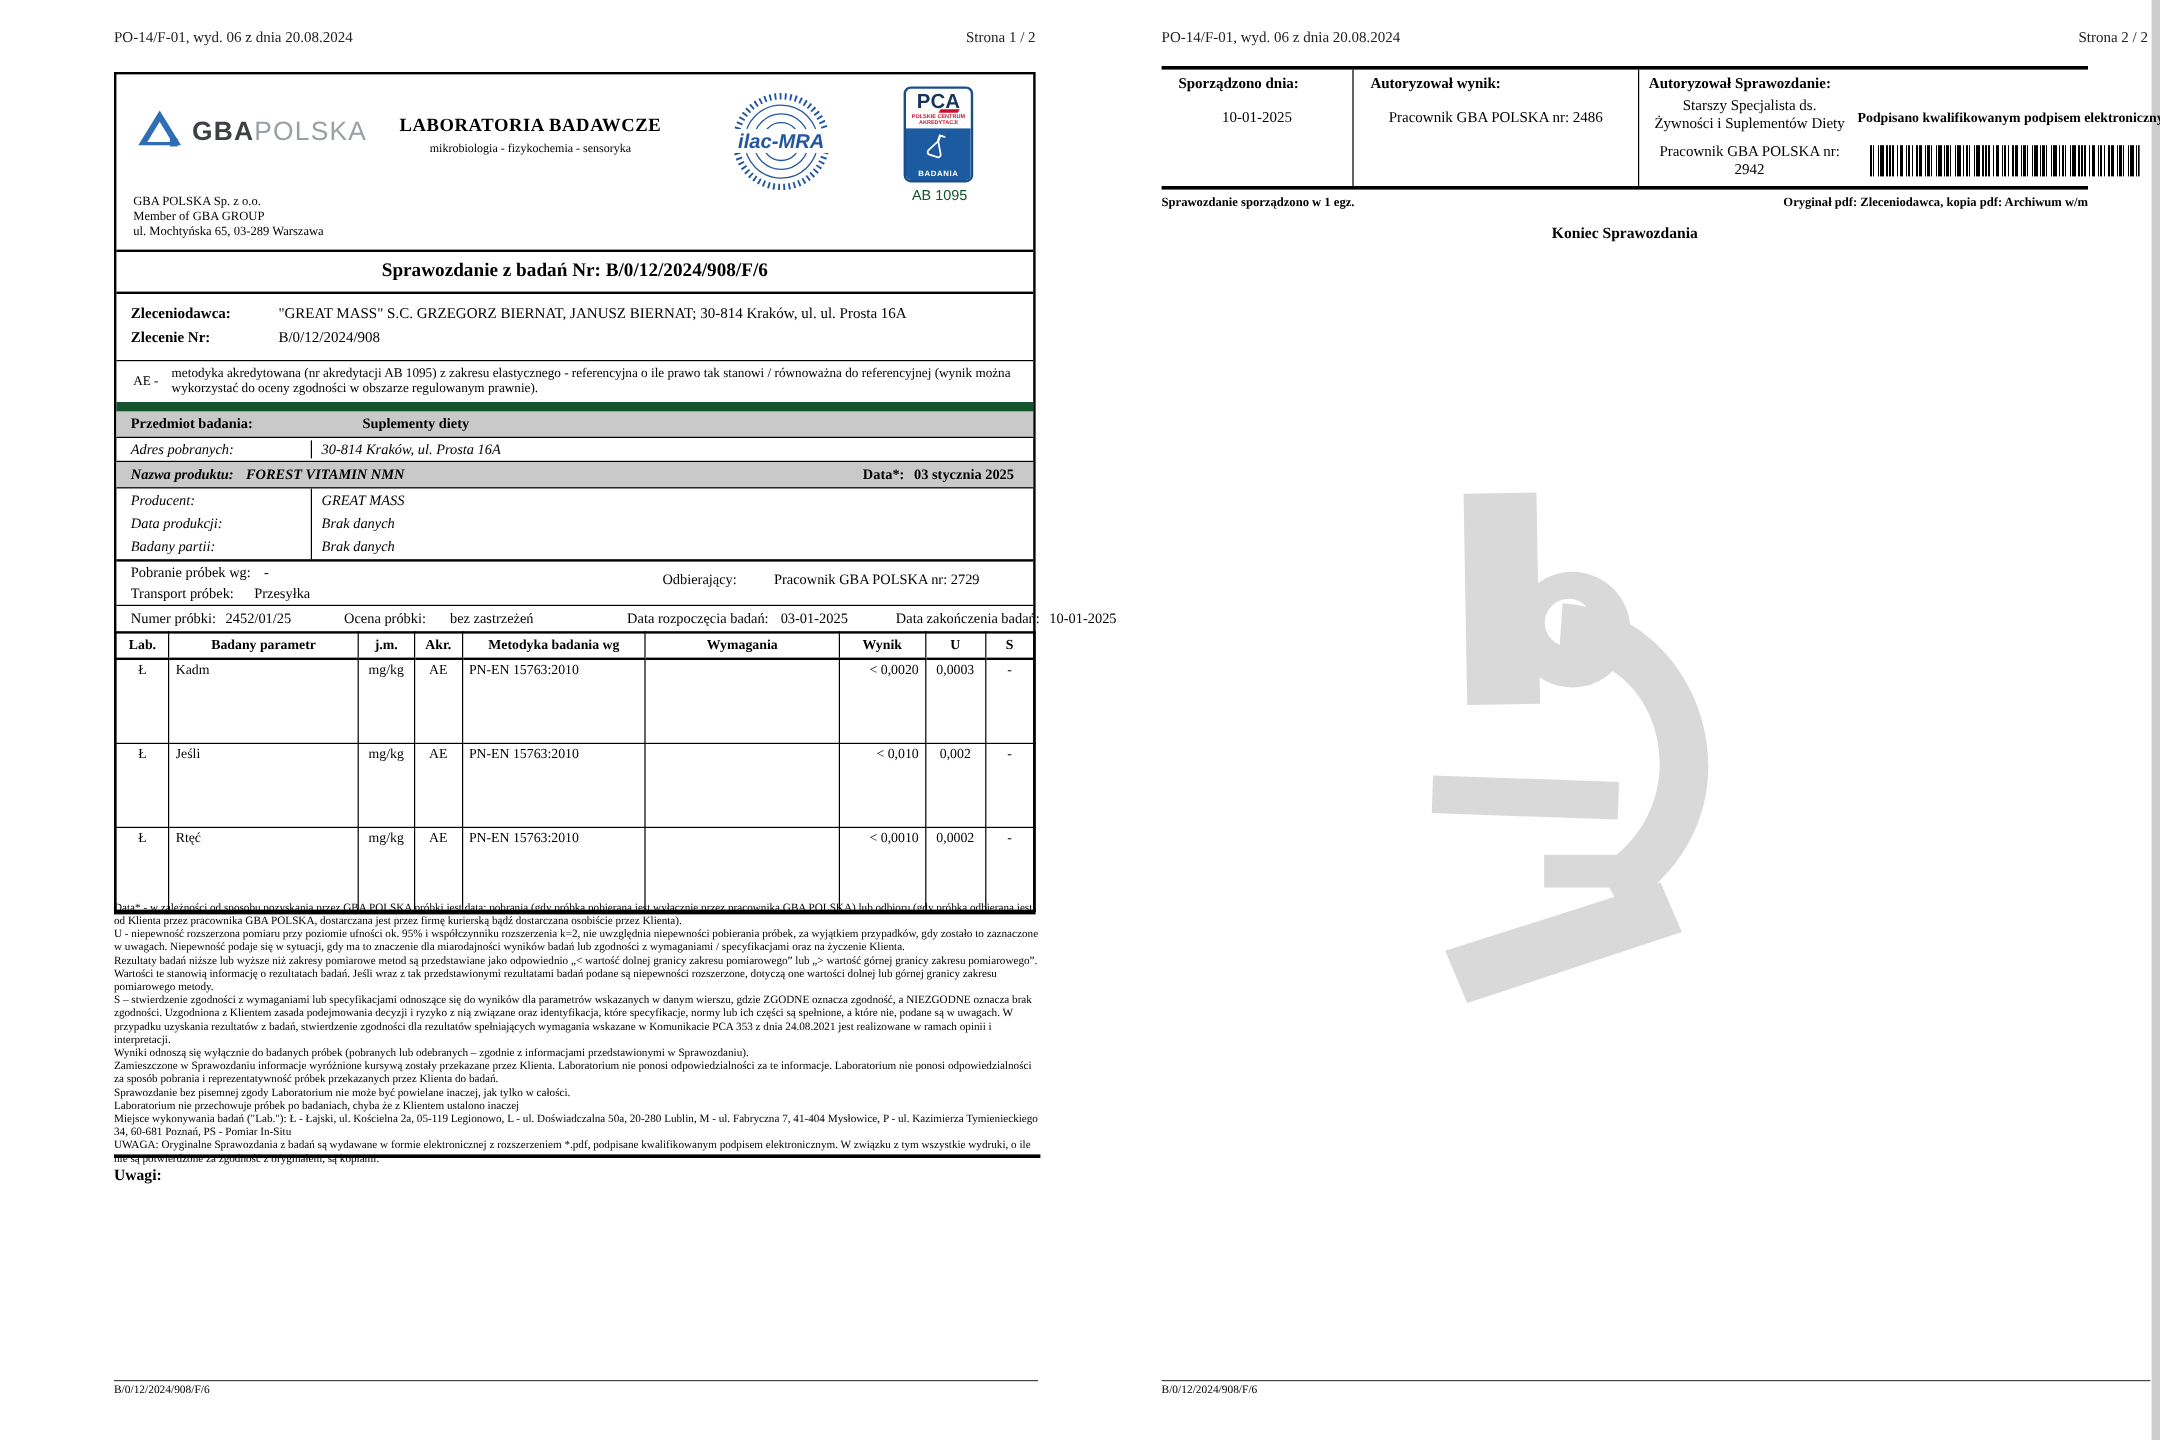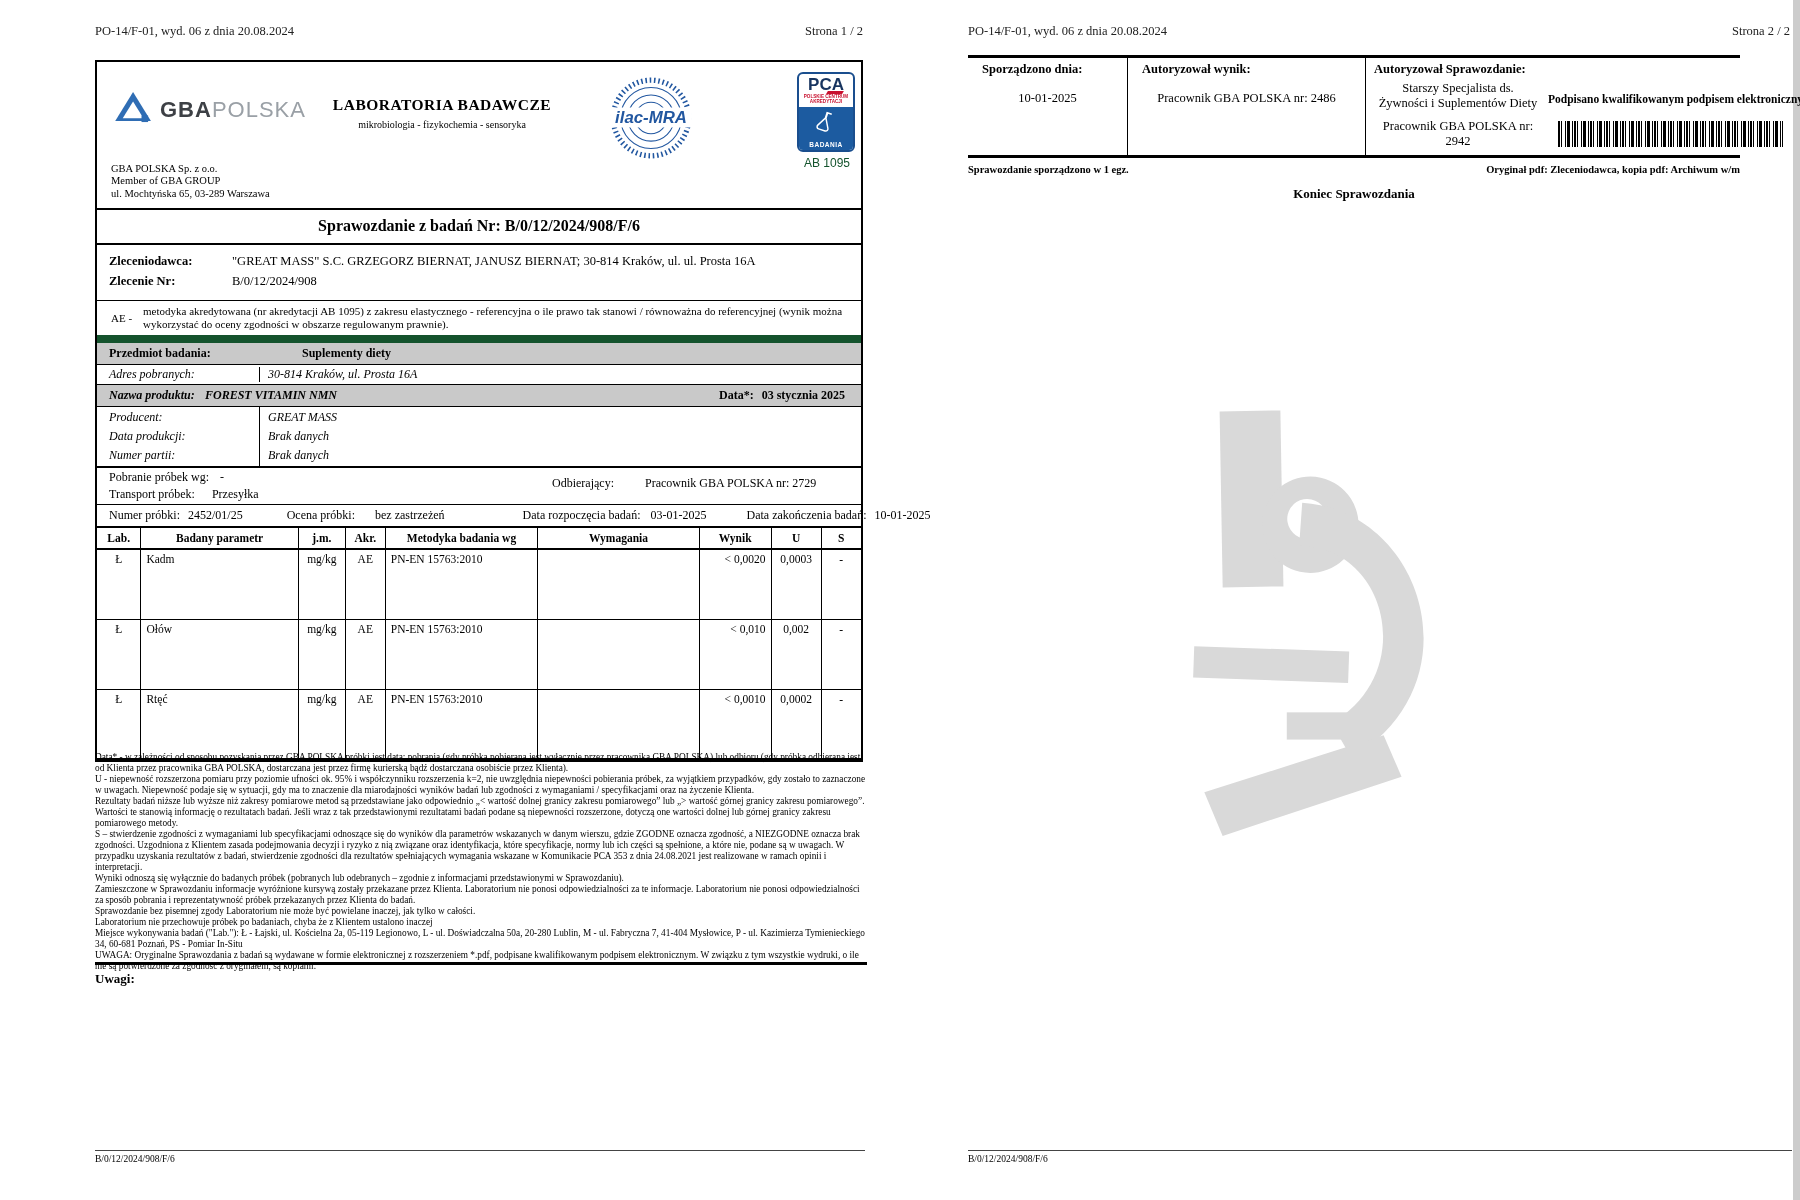--- a/index.html
+++ b/index.html
@@ -18,21 +18,21 @@
   .gba-logo { position:absolute; left:18px; top:30px; display:flex; align-items:center;
     font-family:"Liberation Sans",sans-serif; }
   .gba-logo .word { font-size:22px; letter-spacing:1px; margin-left:7px; }
   .gba-logo .word b { color:#3d4045; font-weight:bold; }
   .gba-logo .word span { color:#9aa0a6; font-weight:400; }
   .company { position:absolute; left:14px; bottom:8px; font-size:10.5px; line-height:12.5px; }
   .lab-title { position:absolute; left:185px; top:34px; width:320px; text-align:center; }
   .lab-title .t1 { font-size:15.5px; font-weight:bold; letter-spacing:.5px; }
   .lab-title .t2 { font-size:10px; margin-top:5px; }
   .ilac { position:absolute; left:512px; top:14px; width:84px; height:84px; }
-  .pca-wrap { position:absolute; left:700px; top:10px; width:60px; text-align:center; }
+  .pca-wrap { position:absolute; left:656px; top:10px; width:60px; text-align:center; }
   .pca-badge { width:58px; height:80px; border:2px solid #1a4e8e; border-radius:6px; background:#fff;
     font-family:"Liberation Sans",sans-serif; overflow:hidden; }
   .pca-title { font-size:17px; font-weight:bold; color:#17345f; line-height:17px; margin-top:2px; position:relative; }
   .pca-title .red { position:absolute; right:10px; bottom:-1px; width:16px; height:3px; background:#c8102e; transform:skewX(-30deg); }
   .pca-sub { font-size:4.6px; color:#c8102e; font-weight:bold; line-height:5.4px; margin-top:1px; }
   .pca-blue { margin-top:2px; height:46px; background:#1c5ba0; color:#fff; display:flex; flex-direction:column;
     align-items:center; justify-content:center; gap:2px; }
   .pca-blue .bad { font-size:6.5px; font-weight:bold; letter-spacing:.5px; }
   .ab { font-size:12px; margin-top:4px; font-family:"Liberation Sans",sans-serif; color:#14532d; }
 
@@ -209,21 +209,21 @@
       <span>FOREST VITAMIN NMN</span>
       <span class="date">
         <span>Data*:</span><i>03 stycznia 2025</i>
       </span>
     </div>
 
     <div class="formrow b2 producer">
       <div class="labels">
         <span>Producent:</span>
         <span>Data  produkcji:</span>
-        <span>Numer partii:</span>
+        <span>Badany partii:</span>
       </div>
       <div class="vals">
         <span>GREAT MASS</span>
         <span>Brak danych</span>
         <span>Brak danych</span>
       </div>
     </div>
 
     <div class="sampling b1">
       <div class="l1">
@@ -283,21 +283,21 @@
           <td class="c">mg/kg</td>
           <td class="c">AE</td>
           <td>PN-EN 15763:2010</td>
           <td></td>
           <td class="r">&lt; 0,0020</td>
           <td class="c">0,0003</td>
           <td class="c">-</td>
         </tr>
         <tr>
           <td class="c">Ł</td>
-          <td>Ołów</td>
+          <td>Jeśli</td>
           <td class="c">mg/kg</td>
           <td class="c">AE</td>
           <td>PN-EN 15763:2010</td>
           <td></td>
           <td class="r">&lt; 0,010</td>
           <td class="c">0,002</td>
           <td class="c">-</td>
         </tr>
         <tr>
           <td class="c">Ł</td>

